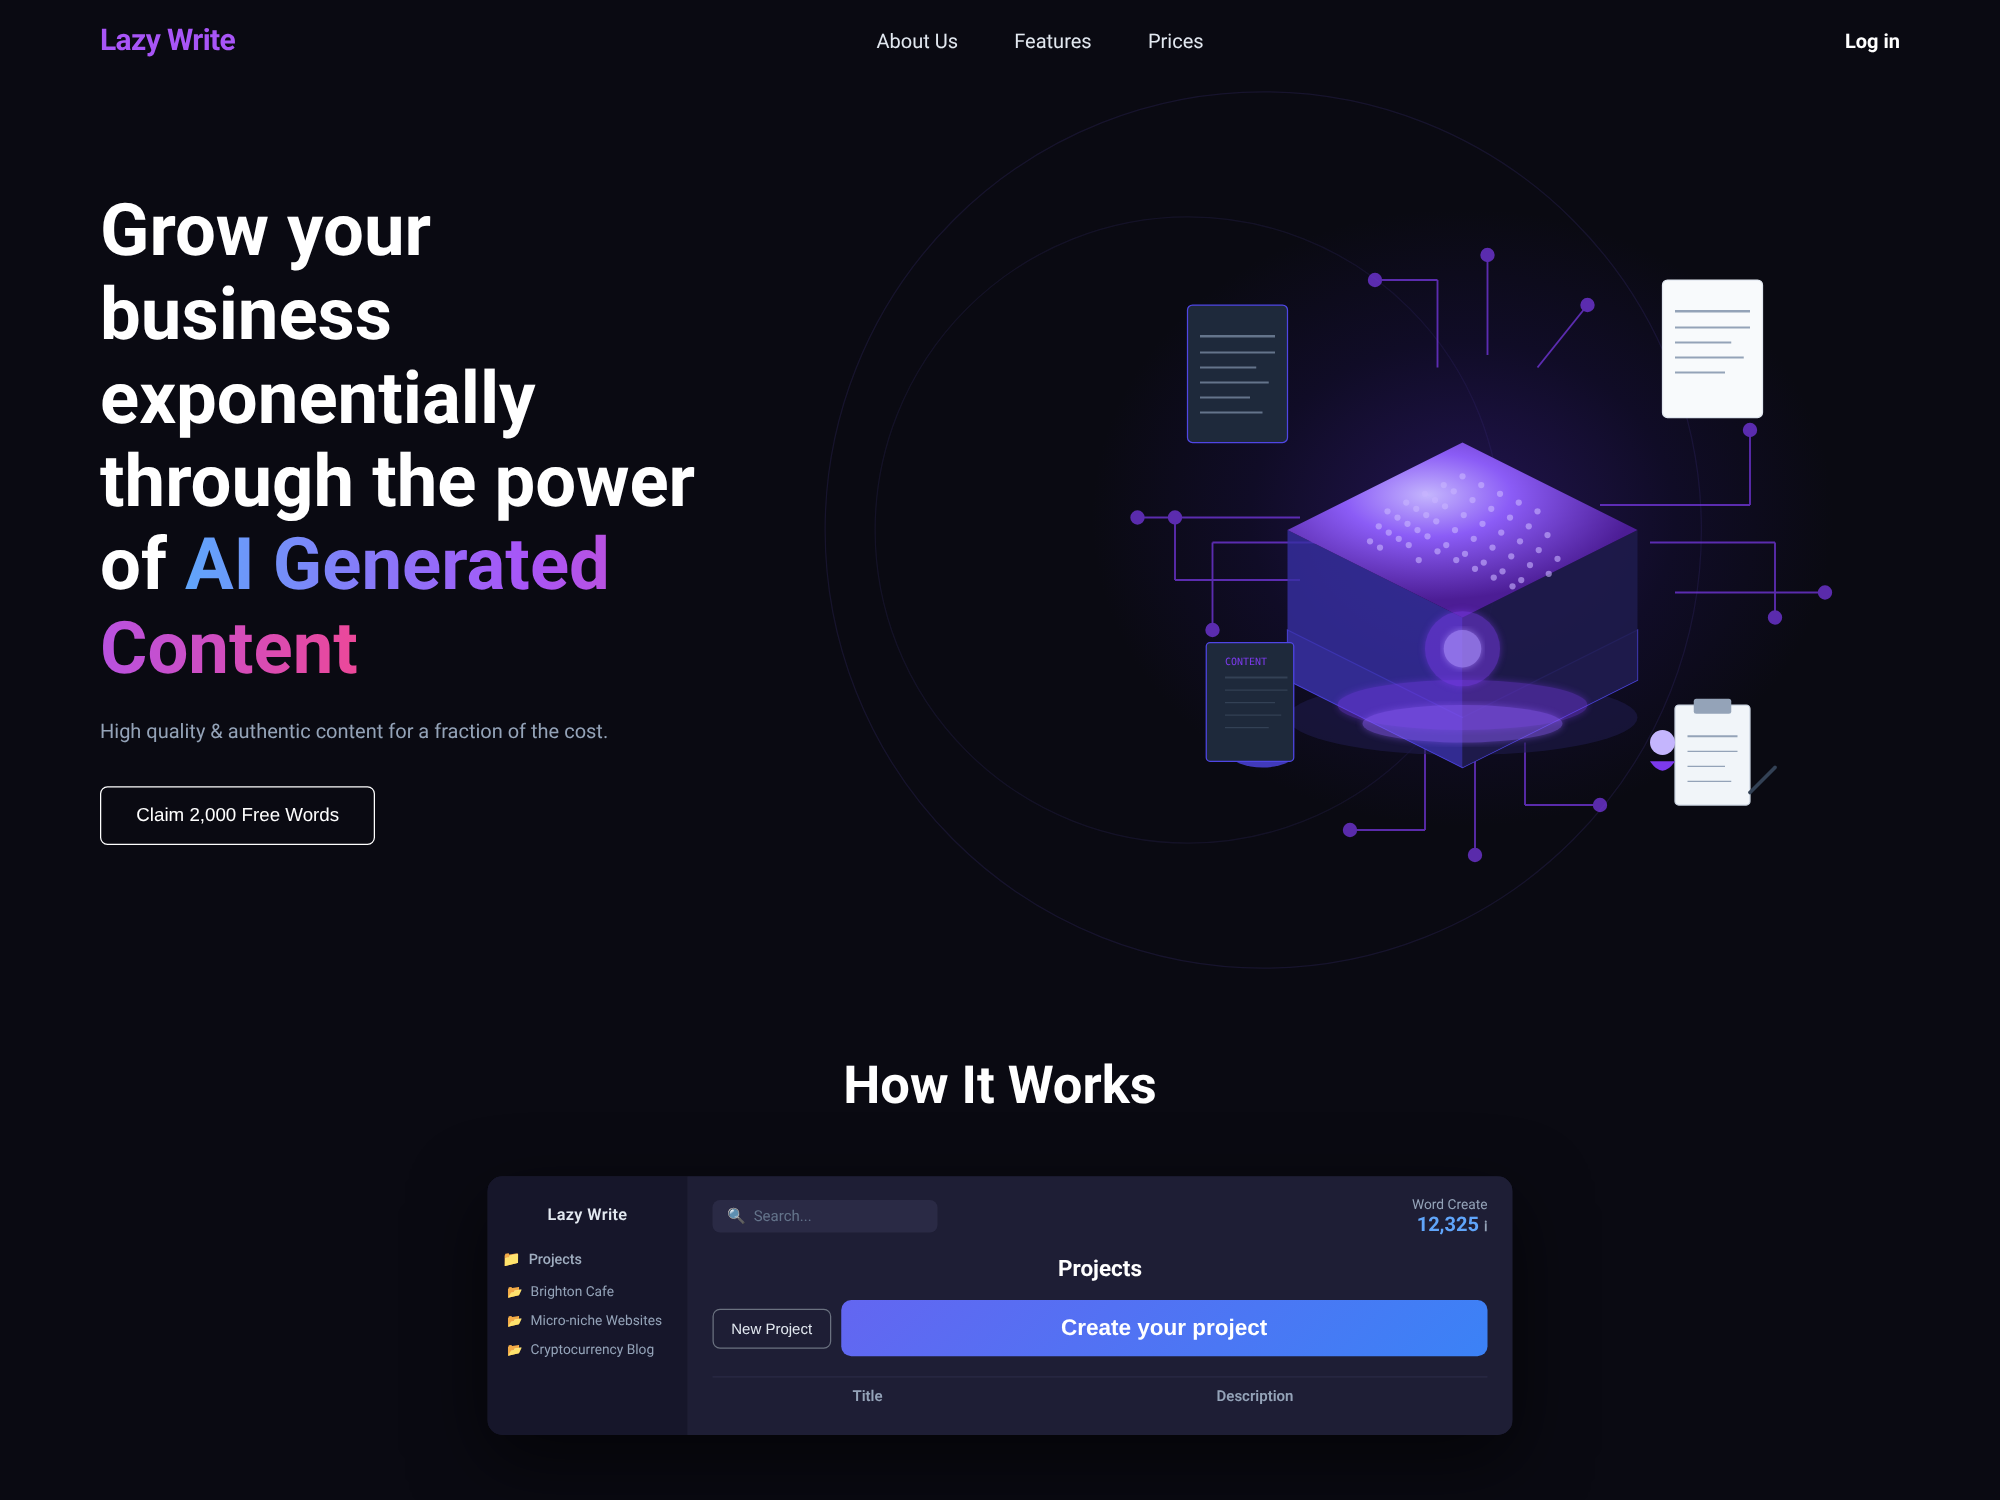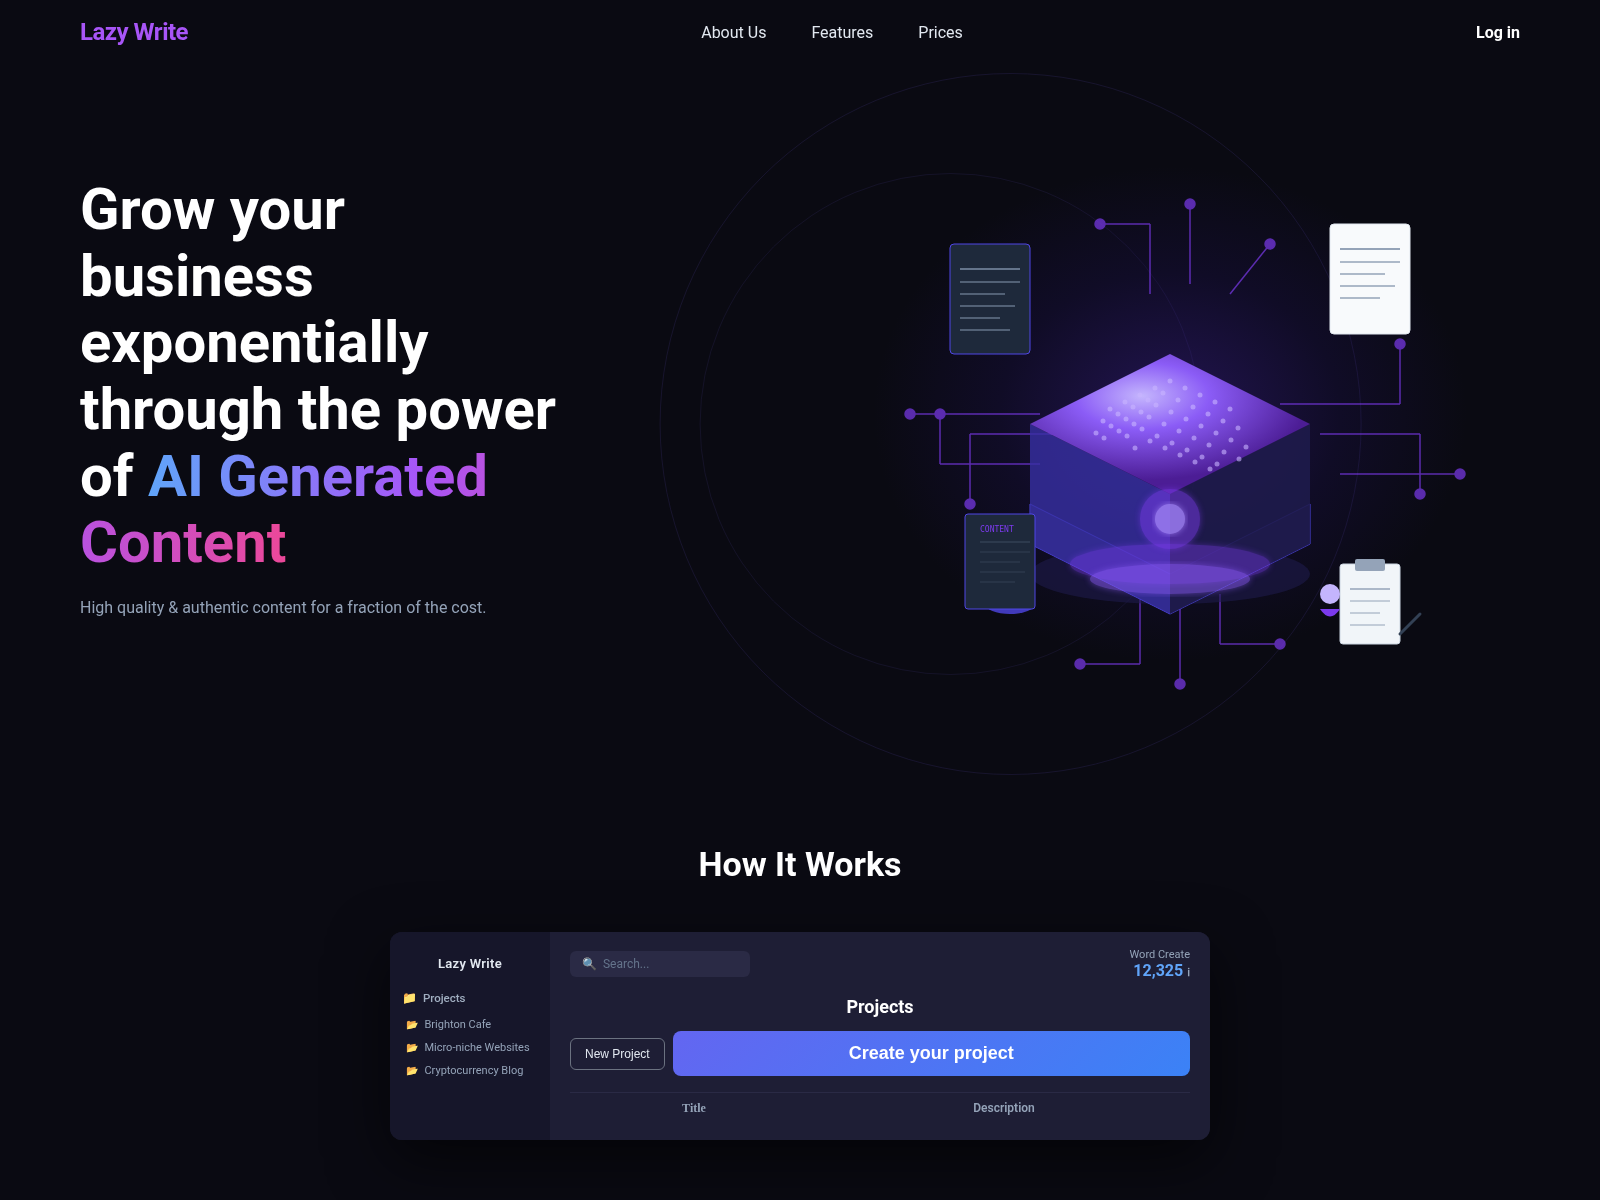--- a/index.html
+++ b/index.html
@@ -144,21 +144,21 @@
       width: 100%;
       height: 100%;
     }
 
     
     .how-it-works {
       padding: 60px 80px 0 80px;
       text-align: center;
     }
     .section-title {
-      font-size: 34px;
+      font-size: 42px;
       font-weight: 700;
       color: #ffffff;
       margin-bottom: 48px;
     }
 
     
     .app-mockup {
       margin: 0 auto;
       width: 820px;
       background: #1a1a2e;
@@ -284,21 +284,21 @@
     }
 
     .table-header {
       display: flex;
       padding: 8px 0;
       border-top: 1px solid #2a2a45;
       color: #94a3b8;
       font-size: 12px;
       font-weight: 600;
     }
-    .col-title { flex: 0 0 40%; font-family: Liberation Serif, serif; }
+    .col-title { flex: 0 0 40%; }
     .col-description { flex: 1; }
 
   </style>
 </head>
 <body>
 
 <nav>
   <span class="nav-logo">Lazy Write</span>
   <div class="nav-links">
     <a class="nav-link" href="#">About Us</a>
@@ -307,20 +307,21 @@
   </div>
   <span class="nav-login">Log in</span>
 </nav>
 
 <section class="hero">
   <div class="hero-left">
     <h1 class="hero-headline">
       <span>Grow your business exponentially through the power of </span><span class="gradient-text">AI Generated Content</span>
     </h1>
     <p class="hero-subtext">High quality &amp; authentic content for a fraction of the cost.</p>
+    <button class="hero-cta">Claim 2,000 Free Words</button>
   </div>
 
   <div class="hero-illustration">
     <div class="glow-bg"></div>
     <div class="hero-svg-container">
       <svg width="700" height="580" viewBox="0 0 700 580" xmlns="http://www.w3.org/2000/svg">
 
         <defs>
           <radialGradient id="chipGlow" cx="50%" cy="50%" r="50%">
             <stop offset="0%" stop-color="#7c3aed" stop-opacity="0.6"></stop>

